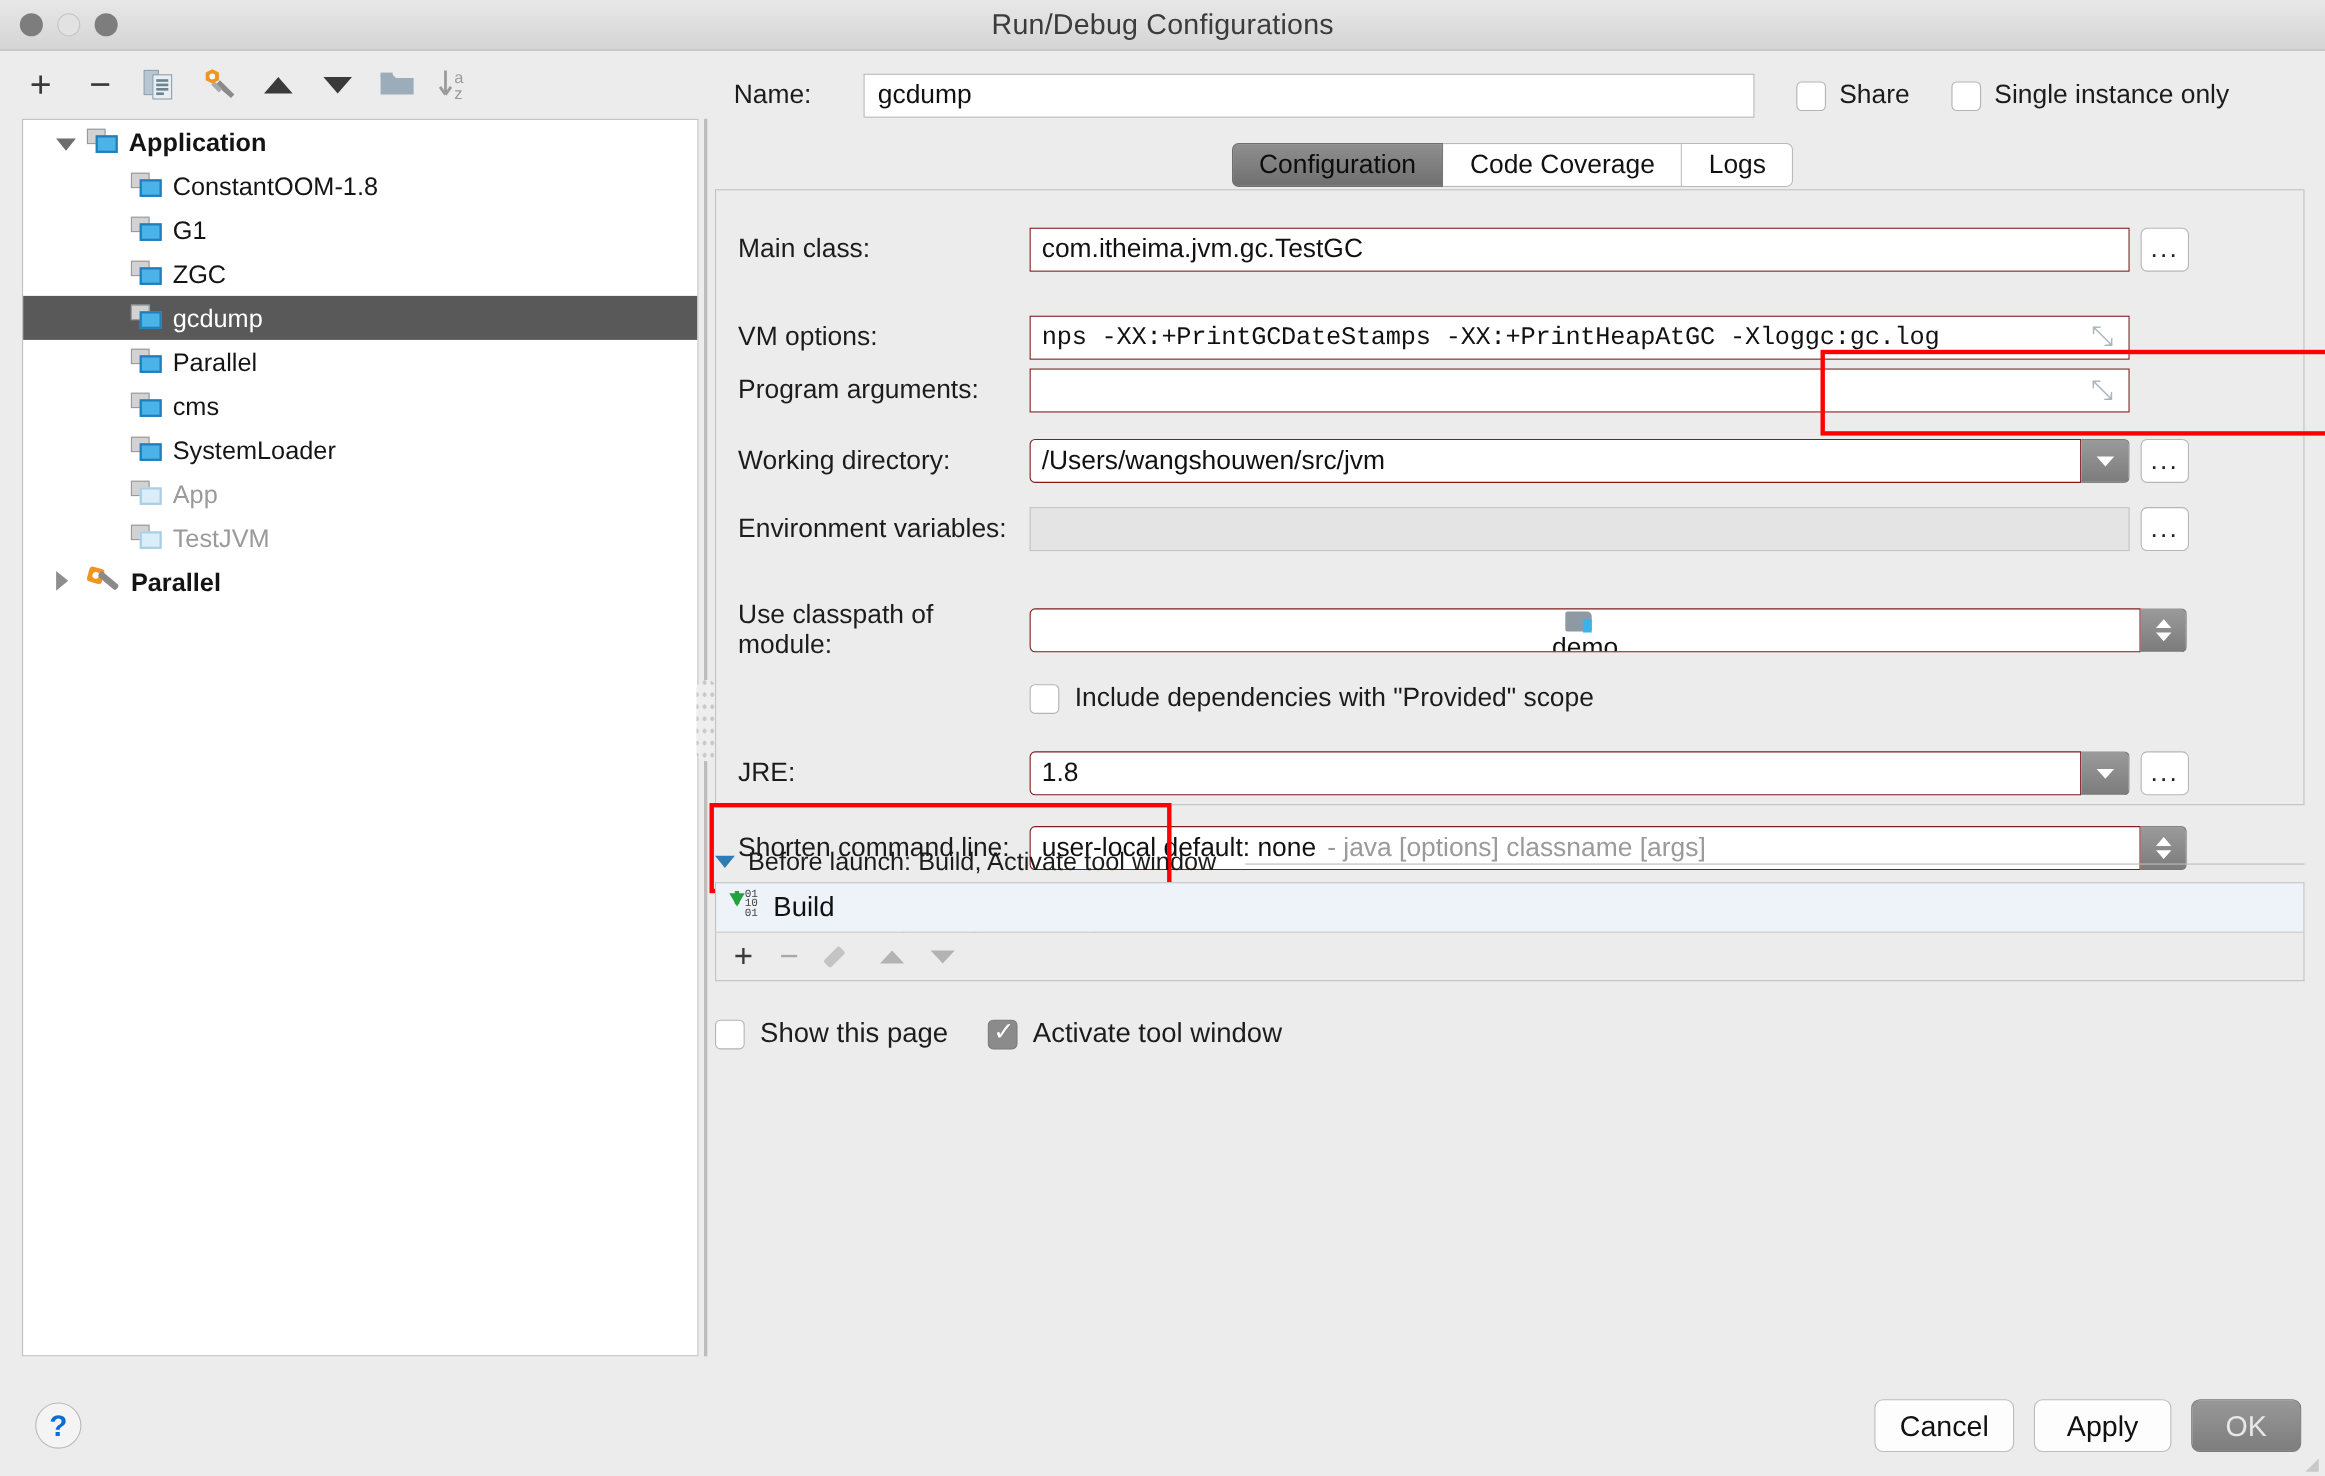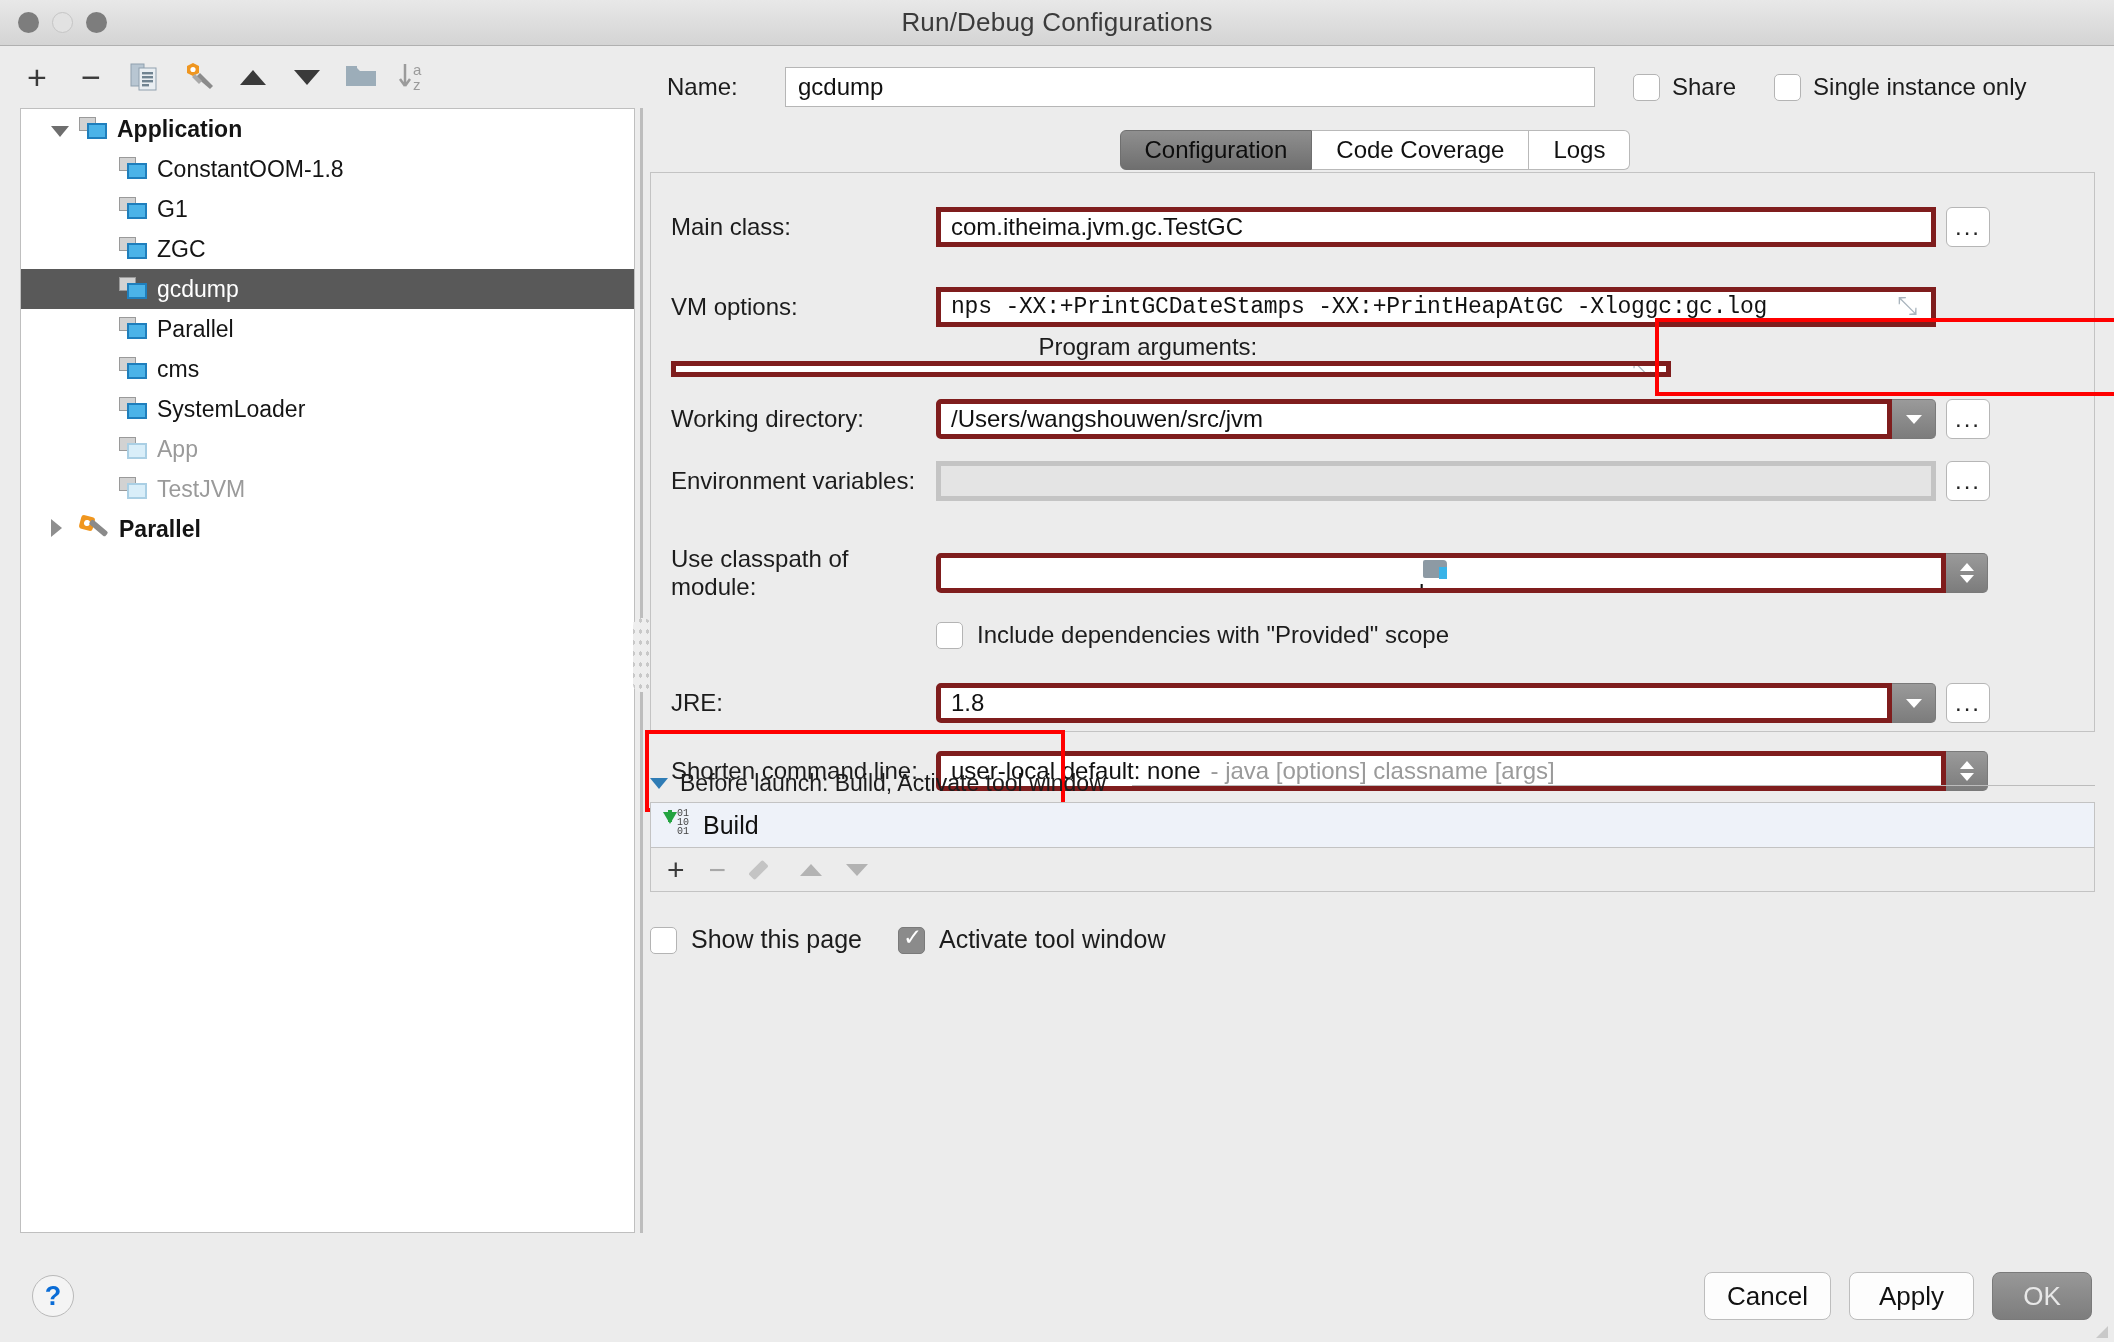--- a/index.html
+++ b/index.html
@@ -87,21 +87,21 @@
   .tab:last-child { border-radius:0 6px 6px 0; }
   .tab.active { background:linear-gradient(to bottom,#8f8f8f,#6f6f6f); color:#0d0d0d; border-color:#6f6f6f; }
 
   .panel {
     position:absolute; left:-5px; top:122px; width:1445px; height:560px;
     background:#ececec; border:1px solid #c3c3c3;
   }
   .frow { position:absolute; left:20px; display:flex; align-items:center; height:44px; }
   .frow .flabel { width:265px; font-size:24px; color:#1c1c1c; }
   .fi {
-    height:40px; background:#fff; border:5px solid #7f1d1d; font-size:24px;
+    height:40px; background:#fff; border:1px solid #7f1d1d; font-size:24px;
     padding:0 10px; color:#111; display:flex; align-items:center; white-space:nowrap; overflow:hidden;
     font-family:"Liberation Sans", sans-serif;
   }
   .fi.disabled { background:#e4e4e4; border-color:#c4c4c4; }
   .fi.mono { font-family:"Liberation Mono", monospace; font-size:23px; letter-spacing:-0.2px; }
   .btn-dots {
     width:44px; height:40px; margin-left:10px; background:#fff; border:1px solid #b6b6b6; border-radius:6px;
     display:flex; align-items:center; justify-content:center; font-size:24px; color:#222; letter-spacing:2px; line-height:0;
   }
   .combo-arrow {
@@ -346,21 +346,21 @@
       </div>
 
       <div class="frow" style="top:112px;">
         <span class="flabel">VM options:</span>
         <div class="fi mono" style="width:1000px;">
           <span>nps -XX:+PrintGCDateStamps -XX:+PrintHeapAtGC -Xloggc:gc.log</span>
           <span class="expand-ico">⤡</span>
         </div>
       </div>
 
-      <div class="frow" style="top:160px;flex-direction:column;">
+      <div class="frow" style="top:160px;">
         <span class="flabel">Program arguments:</span>
         <div class="fi" style="width:1000px;">
           <span></span>
           <span class="expand-ico">⤡</span>
         </div>
       </div>
 
       <div class="frow" style="top:224px;">
         <span class="flabel">Working directory:</span>
         <div class="fi" style="width:956px; border-radius:5px 0 0 5px;">/Users/wangshouwen/src/jvm</div>

